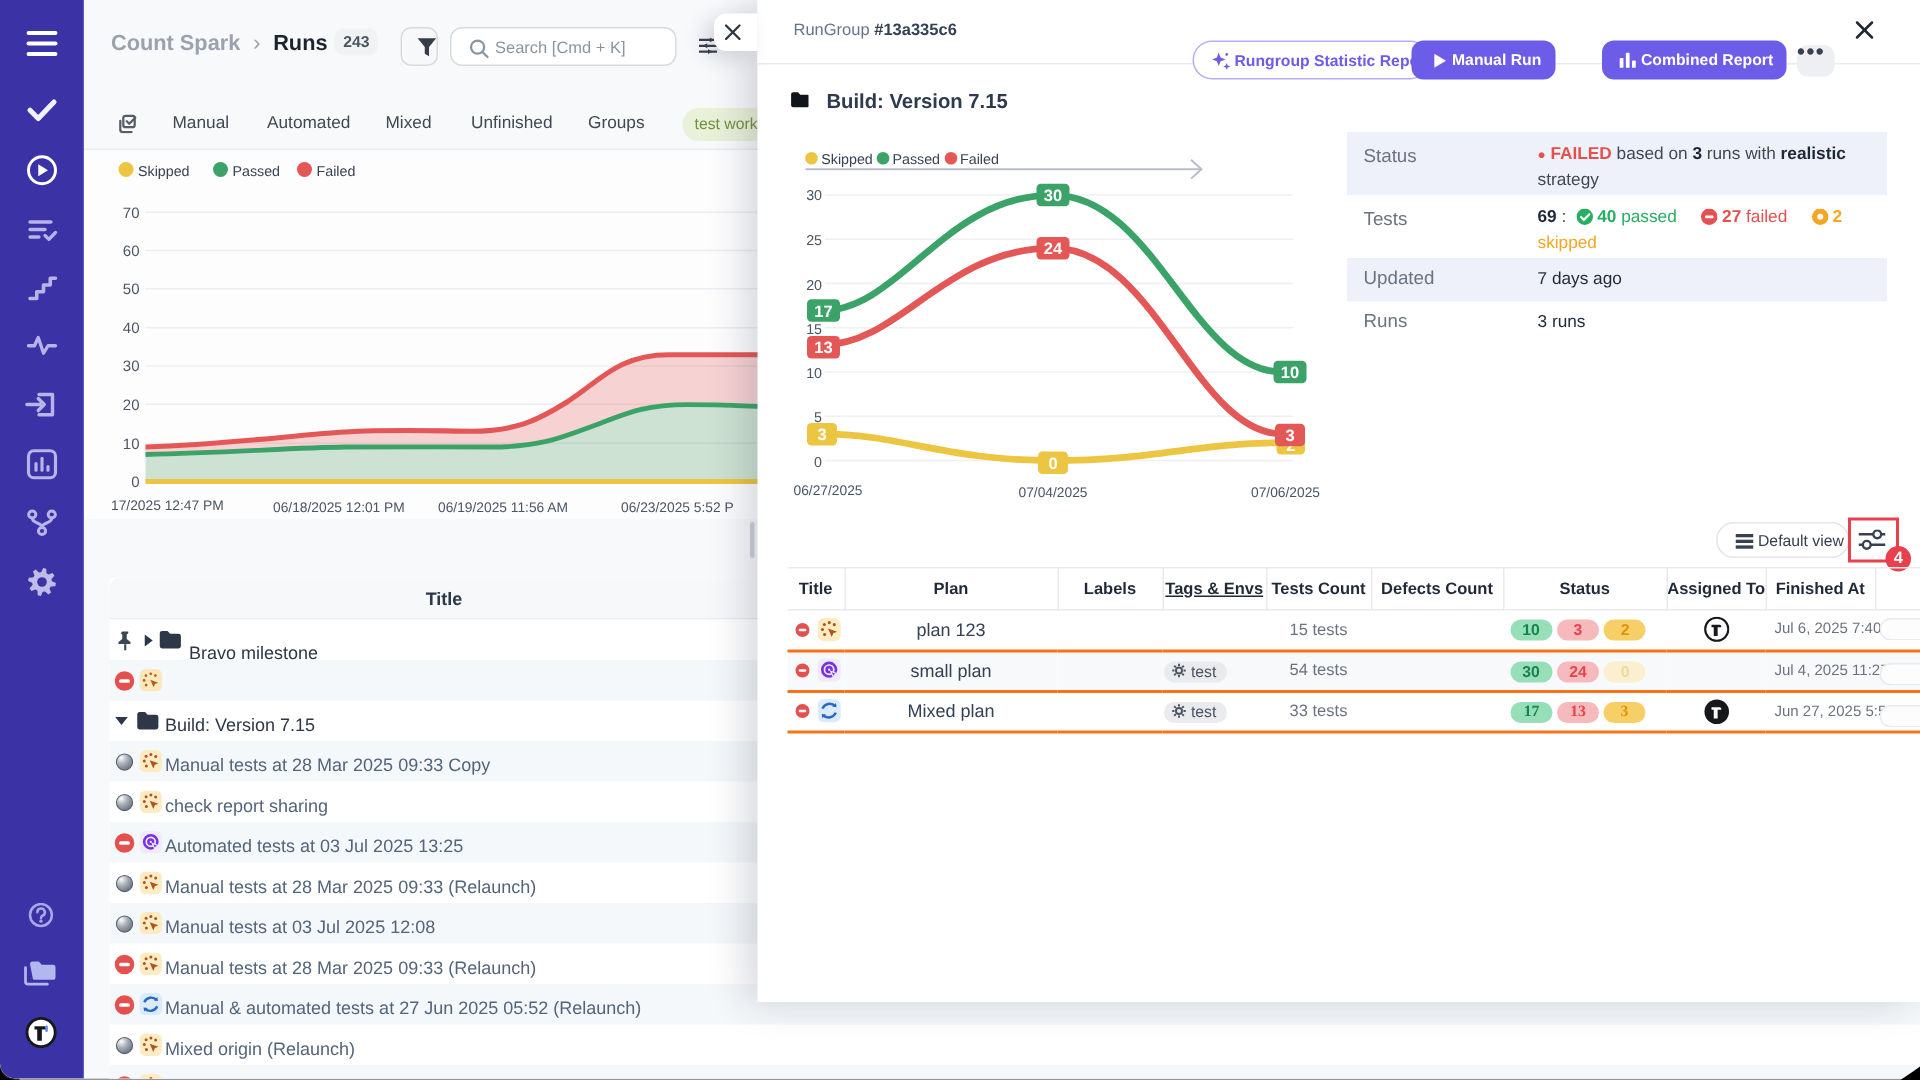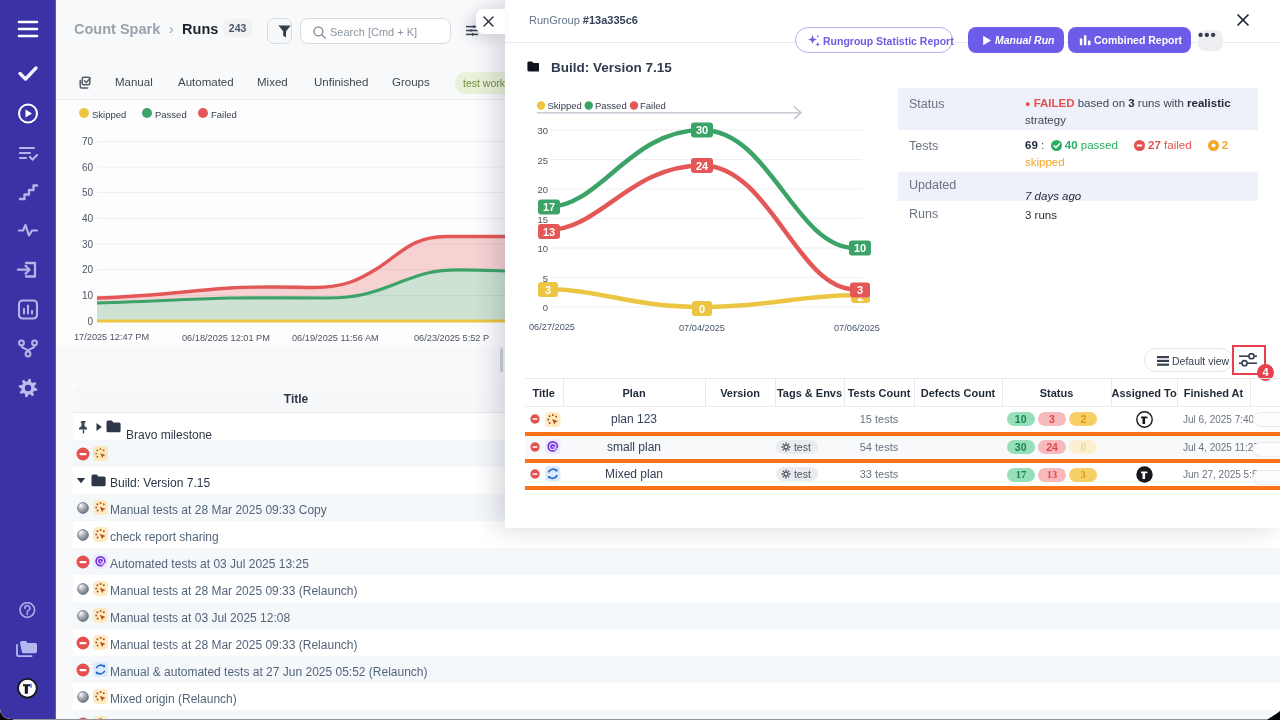--- a/index.html
+++ b/index.html
@@ -37,21 +37,21 @@
   .mtable { position:absolute; left:17px; top:385px; width:1207px; background:#fff; }
   .mhead { height:28px; border-bottom:1px solid #e8eaee; background:#f7f8fa; border-radius:8px 8px 0 0;
            font-size:12px; font-weight:700; color:#2d3748; text-align:center; line-height:28px; width:446px;}
   .mrow { height:27px; font-size:12px; color:#54657b; position:relative; }
   .mrow.alt { background:#f5f8fa; }
   .mrow .txt { position:absolute; left:37px; top:9px; white-space:nowrap; }
   .icpos1 { left:3px; top:7px; }
   .icpos2 { left:20px; top:6px; }
 
   
-  .drawer { position:absolute; left:505px; top:0; width:775px; height:528px; background:#fff;
+  .drawer { position:absolute; left:505px; top:0; width:775px; height:668px; background:#fff;
             box-shadow:-8px 0 24px rgba(30,35,60,0.18); }
   .dhead { position:absolute; left:0; top:0; width:775px; height:43px; border-bottom:1px solid #e8eaee; background:#fff;}
   .closecard { position:absolute; left:476px; top:9px; width:29px; height:25px; background:#fff;
                border-radius:8px 0 0 8px; box-shadow:-6px 4px 14px rgba(30,35,60,0.16); }
   .btn { position:absolute; white-space:nowrap; height:26px; border-radius:8px; font-size:10.5px; font-weight:700;
          line-height:26px; text-align:left;margin-top:20px; }
   .btn.outline { border:1.5px solid #b7aef0; color:#6c5ce8; background:#fff; border-radius:15px; }
   .btn.solid { background:#6c5ce8; color:#fff; }
   .btn.gray { background:#edeff2; color:#374151; border-radius:7px; }
 
@@ -66,21 +66,21 @@
           font-weight:700; line-height:14px; text-align:center; }
   .pgreen { background:#97dfb9; color:#17824d; }
   .pred { background:#f6b9bc; color:#e4434f; }
   .pyel { background:#f7cf67; color:#e0940c; }
   .pyel0 { background:#faf0cf; color:#ecd9a0; }
   .tagpill { display:inline-block; height:14px; background:#e9ebee; border-radius:7px;
              color:#4b5563; font-size:10.5px; line-height:14px; padding:0 7px 0 5px; }
   .hc { border:1px solid #e8eaee; text-align:center; font-size:11px; white-space:nowrap; overflow:hidden; padding:0; }
   .hc:first-child { border-left:none; }
   .hc:last-child { border-right:none; }
-  .drow { height:27px; border-bottom:4px solid #f97316; }
+  .drow { height:27px; border-bottom:2px solid #f97316; }
 </style>
 </head>
 <body>
 <svg width="0" height="0" style="position:absolute">
   <defs>
     <g id="icminus">
         <circle cx="7" cy="7" r="6.5" fill="#e4504d"></circle>
         <rect x="3.4" y="5.9" width="7.2" height="2.3" rx="1.1" fill="#fff"></rect>
       </g>
     <radialGradient id="gsphere" cx="0.3" cy="0.25" r="0.95">
@@ -428,21 +428,21 @@
     <div class="dhead">
       <span class="abs" style="left:24px; top:14px; font-size:11px; color:#64748b;">RunGroup <b style="color:#334155;">#13a335c6</b></span>
       <div class="btn outline" style="left:290px; top:7px; width:158px;">
         <svg width="14" height="14" style="position:absolute; left:11px; top:6px;">
             <path d="M5.5 1 l1.2 3.4 L10 5.6 l-3.3 1.2 L5.5 10 l-1.2-3.2 L1 5.6 l3.3-1.2 z" fill="#6c5ce8"></path>
             <path d="M10.8 8 l0.65 1.7 1.7 0.65 -1.7 0.65 -0.65 1.7 -0.65-1.7 -1.7-0.65 1.7-0.65 z" fill="#6c5ce8"></path>
             <circle cx="10.8" cy="2.3" r="0.9" fill="#6c5ce8"></circle>
           </svg>
         <span style="margin-left:27px;">Rungroup Statistic Report</span>
       </div>
-      <div class="btn solid" style="left:463px; top:7px; width:96px;font-style:italic;">
+      <div class="btn solid" style="left:436px; top:7px; width:96px;">
         <svg width="10" height="11" style="position:absolute; left:14px; top:8px;">
             <path d="M1.2 0.8 L9 5.5 L1.2 10.2 Z" fill="#fff"></path>
           </svg>
         <span style="margin-left:27px;">Manual Run</span>
       </div>
       <div class="btn solid" style="left:563px; top:7px; width:123px;">
         <svg width="13" height="12" style="position:absolute; left:11px; top:7px;">
             <g fill="#fff">
               <rect x="0.8" y="4.6" width="2.5" height="6.6" rx="0.6"></rect>
               <rect x="4.9" y="1.2" width="2.5" height="10" rx="0.6"></rect>
@@ -541,21 +541,21 @@
             </svg> <span style="color:#27ae60;"><b>40</b> passed</span> &nbsp;&nbsp;&nbsp;&nbsp;<svg width="11" height="11" style="vertical-align:-1.5px;">
               <circle cx="5.5" cy="5.5" r="5.5" fill="#e4504d"></circle>
               <rect x="2.6" y="4.6" width="5.8" height="1.9" rx="0.9" fill="#fff"></rect>
             </svg> <span style="color:#e4504d;"><b>27</b> failed</span> &nbsp;&nbsp;&nbsp;&nbsp;<svg width="11" height="11" style="vertical-align:-1.5px;">
               <circle cx="5.5" cy="5.5" r="5.5" fill="#f5a623"></circle>
               <circle cx="5.5" cy="5.5" r="2" fill="#fff"></circle>
             </svg> <span style="color:#f5a623;"><b>2</b> skipped</span></div>
       </div>
       <div class="irow bg" style="height:29px;">
         <span class="ilabel" style="top:6px;text-align:right;">Updated</span>
-        <div class="ival" style="top:16px; color:#1f2937;font-style:italic;">7 days ago</div>
+        <div class="ival" style="top:6px; color:#1f2937;">7 days ago</div>
       </div>
       <div class="irow" style="height:28px;">
         <span class="ilabel" style="top:6px;">Runs</span>
         <div class="ival" style="top:6px; color:#1f2937;">3 runs</div>
       </div>
     </div>
 
     <div class="abs" style="left:639px; top:348px; width:89px; white-space:nowrap; height:24px; border:1px solid #e2e5e9; border-radius:13px; background:#fff;">
       <svg width="12" height="10" style="position:absolute; left:12px; top:7px;">
           <g fill="#374151">
@@ -577,22 +577,22 @@
         </svg>
     </div>
     <div class="abs" style="left:752px; top:364px; width:17px; height:17px; border-radius:50%; background:#e8404d; color:#fff; font-size:11px; font-weight:700; text-align:center; line-height:17px;">4</div>
 
     <div class="dtable">
       <table style="border-collapse:collapse; font-size:12px; table-layout:fixed; width:755px;">
         <tbody>
             <tr style="height:28px; font-weight:700; color:#1f2937; font-size:13px;">
           <td class="hc" style="width:38px;">Title</td>
           <td class="hc" style="width:142px;">Plan</td>
-          <td class="hc" style="width:70px;">Version</td>
-          <td class="hc" style="width:69px;">Tags &amp; Envs</td>
+          <td class="hc" style="width:70px;">Labels</td>
+          <td class="hc" style="width:69px;text-decoration:underline;">Tags &amp; Envs</td>
           <td class="hc" style="width:70px;">Tests Count</td>
           <td class="hc" style="width:88px;">Defects Count</td>
           <td class="hc" style="width:109px;">Status</td>
           <td class="hc" style="width:66px;">Assigned To</td>
           <td class="hc" style="width:73px;">Finished At</td>
           <td class="hc" style="width:30px;"></td>
         </tr>
         <tr class="drow">
           <td>
                 <div style="display:flex;align-items:center;gap:5px;padding-left:5px;">

